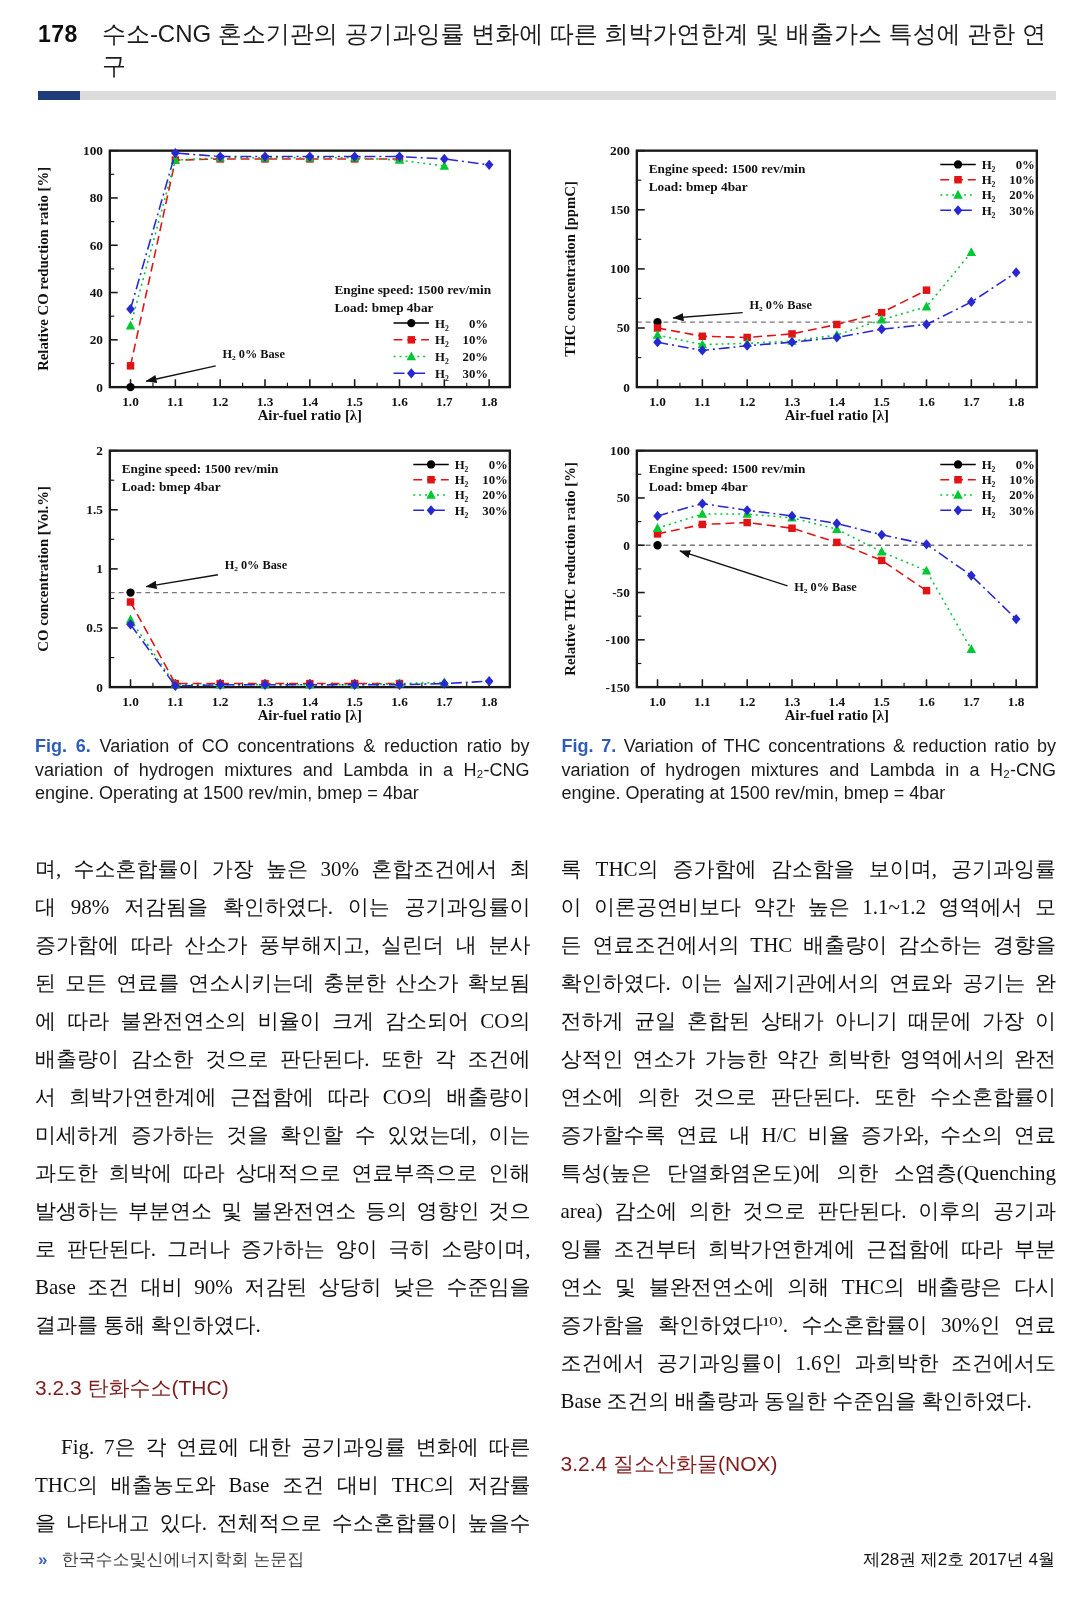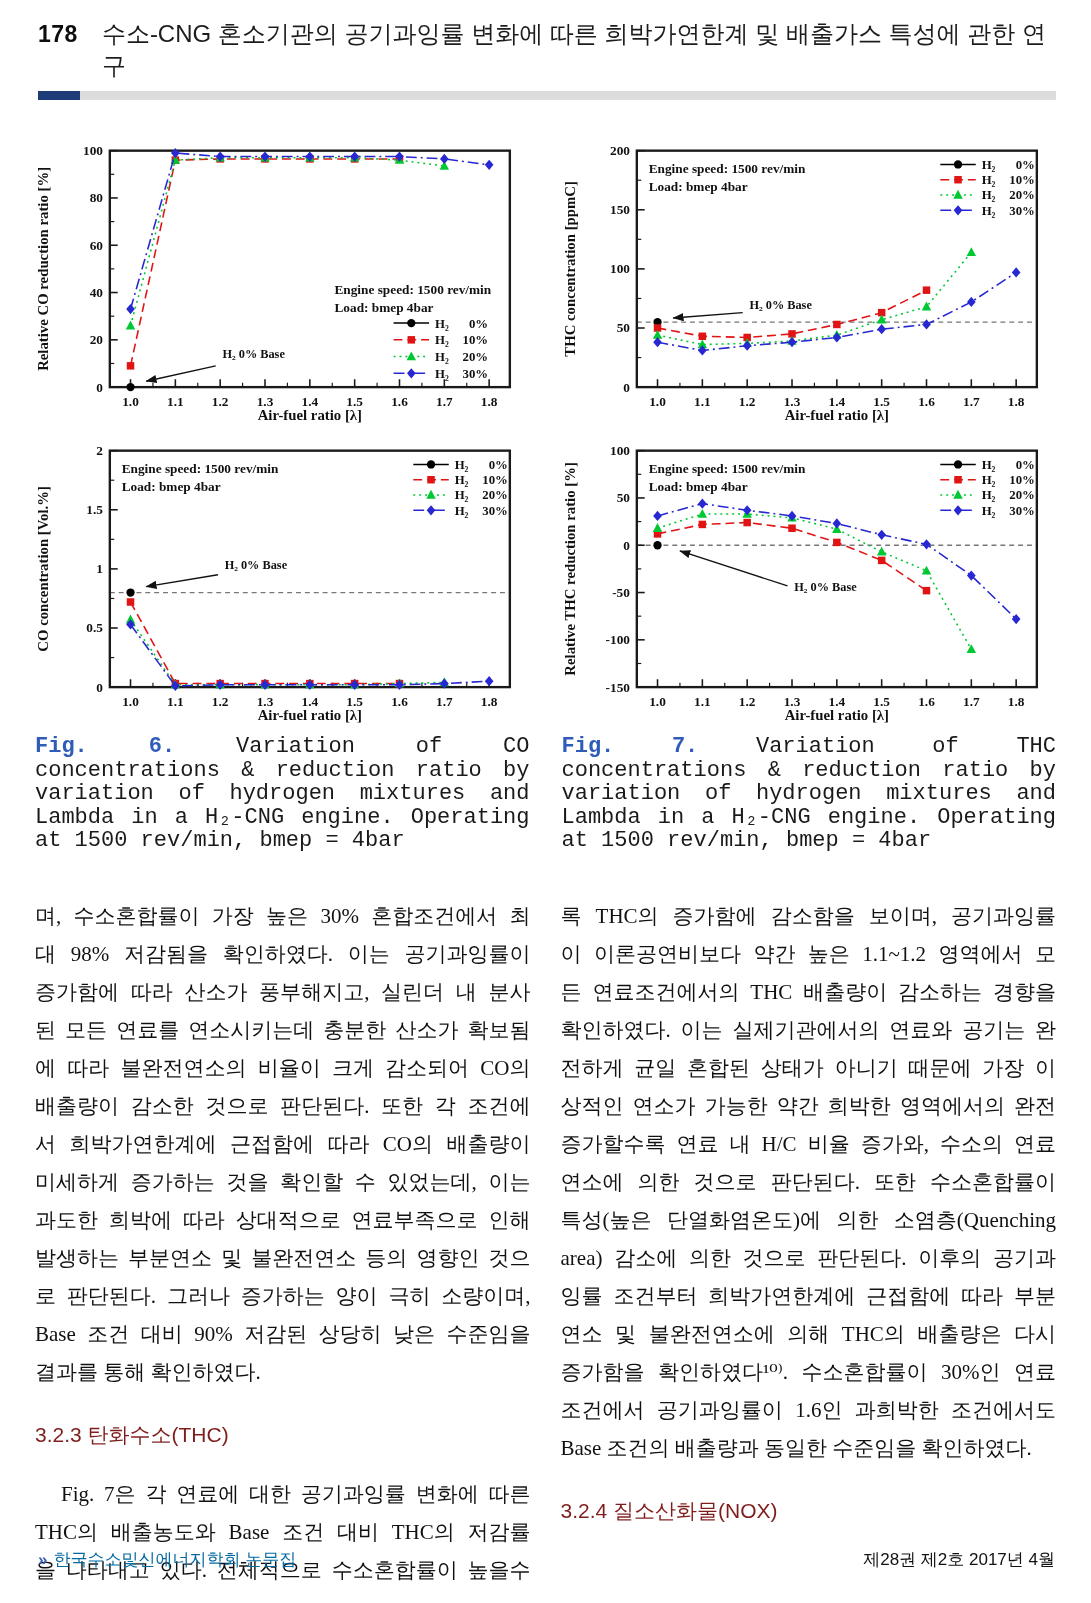--- a/index.html
+++ b/index.html
@@ -9,21 +9,21 @@
   .hdr{display:flex;align-items:baseline;gap:24px;padding:18px 42px 0 38px;
        font-family:"Liberation Sans","DejaVu Sans",sans-serif;}
   .hdr .no{font-size:23px;font-weight:bold;color:#0d0d0d;letter-spacing:0.5px;}
   .hdr .t{font-size:24px;color:#1c1c1c;}
   .rule{margin:9px 35px 0 38px;height:9px;background:#dcdcdc;position:relative;}
   .rule .accent{position:absolute;left:0;top:0;width:42px;height:9px;display:block;}
   
   .figs{display:grid;grid-template-columns:1fr 1fr;column-gap:24px;row-gap:4px;
         padding:0 31px;margin-top:28px;}
   svg.chart{width:100%;height:auto;display:block;}
-  .cap{font-family:Liberation Mono, monospace;font-size:22px;line-height:23.5px;
+  .cap{font-family:Liberation Sans, sans-serif;font-size:18px;line-height:23.5px;
        color:#1a1a1a;text-align:justify;margin-top:8px;padding:0 4px;}
   .cap .lbl{font-weight:bold;}
   
   .cols{display:grid;grid-template-columns:1fr 1fr;column-gap:30px;padding:0 35px;
         margin-top:44px;font-size:21px;}
   .line{line-height:38px;text-align:justify;text-align-last:justify;word-break:keep-all;}
   .line.last{text-align-last:auto;}
   .h3{font-family:"Liberation Sans","DejaVu Sans",sans-serif;font-weight:normal;font-size:21px;
       margin:30px 0 26px 0;color:#7f1d1d;}
   .indent-first .line:first-child{text-indent:26px;}
@@ -481,34 +481,34 @@
         </div>
     </div>
     <div class="col">
       <div>
           <div class="line">록 THC의 증가함에 감소함을 보이며, 공기과잉률</div>
           <div class="line">이 이론공연비보다 약간 높은 1.1~1.2 영역에서 모</div>
           <div class="line">든 연료조건에서의 THC 배출량이 감소하는 경향을</div>
           <div class="line">확인하였다. 이는 실제기관에서의 연료와 공기는 완</div>
           <div class="line">전하게 균일 혼합된 상태가 아니기 때문에 가장 이</div>
           <div class="line">상적인 연소가 가능한 약간 희박한 영역에서의 완전</div>
+          <div class="line">연소에 의한 것으로 판단된다. 또한 수소혼합률이</div>
           <div class="line">증가할수록 연료 내 H/C 비율 증가와, 수소의 연료</div>
-          <div class="line">연소에 의한 것으로 판단된다. 또한 수소혼합률이</div>
           <div class="line">특성(높은 단열화염온도)에 의한 소염층(Quenching</div>
           <div class="line">area) 감소에 의한 것으로 판단된다. 이후의 공기과</div>
           <div class="line">잉률 조건부터 희박가연한계에 근접함에 따라 부분</div>
           <div class="line">연소 및 불완전연소에 의해 THC의 배출량은 다시</div>
           <div class="line">증가함을 확인하였다¹⁰⁾. 수소혼합률이 30%인 연료</div>
           <div class="line">조건에서 공기과잉률이 1.6인 과희박한 조건에서도</div>
           <div class="line last">Base 조건의 배출량과 동일한 수준임을 확인하였다.</div>
         </div>
       <div class="h3">3.2.4 질소산화물(NOX)</div>
     </div>
   </div>
 
   <div class="ftr">
     <span>
-      <span class="mark" style="color: rgb(58, 95, 174);">»</span><span class="j" style="color: #0369a1;">한국수소및신에너지학회 논문집</span>
+      <span class="mark" style="color: rgb(58, 95, 174);">»</span><span class="j" style="color: #404040; margin-left: 8px;">한국수소및신에너지학회 논문집</span>
     </span>
     <span class="iss">제28권 제2호 2017년 4월</span>
   </div>
 
 </div>
 
 </body></html>

